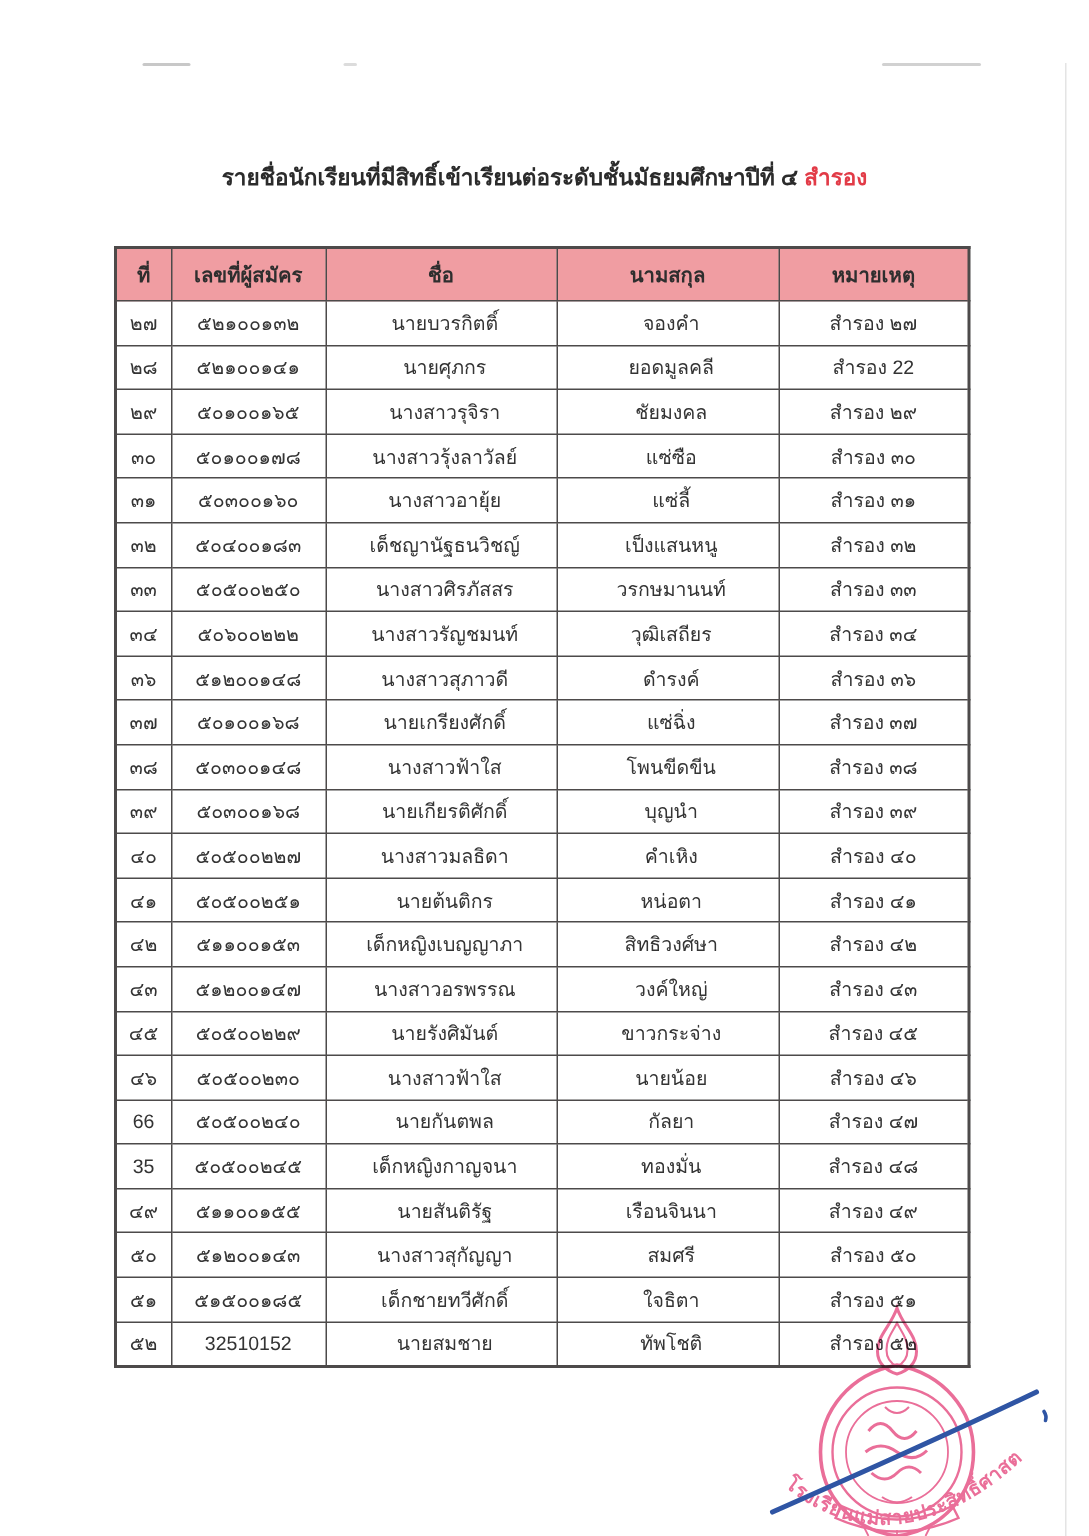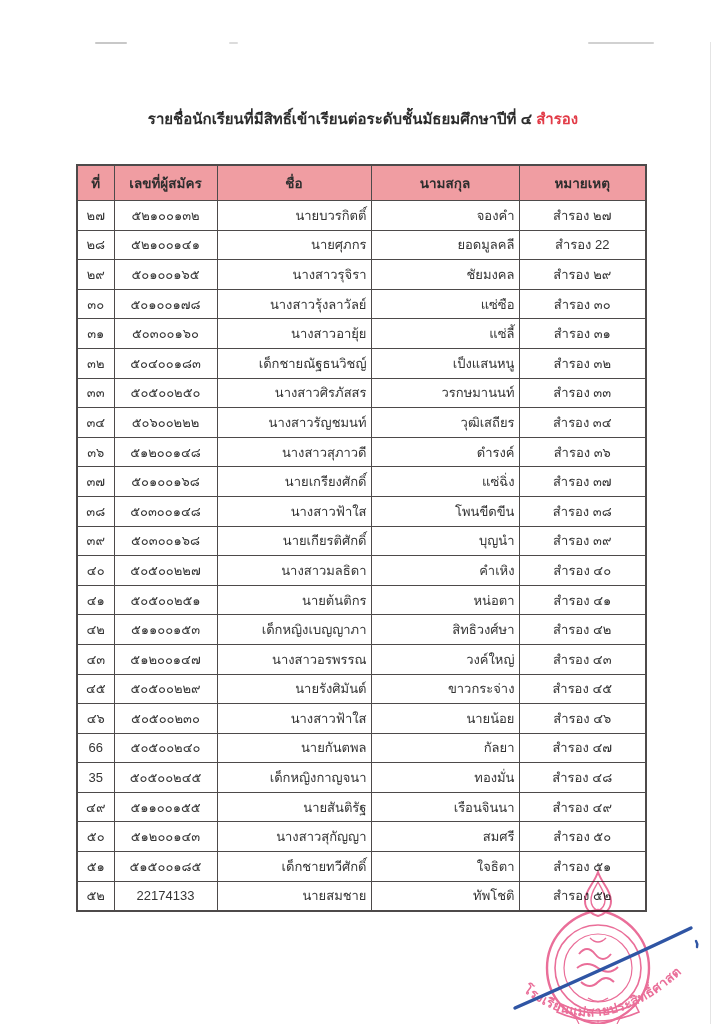--- a/index.html
+++ b/index.html
@@ -34,21 +34,21 @@
     font-size:13px;color:var(--text);
   }
   .doc-table,.doc-table th,.doc-table td{border:1px solid var(--table-border);}
   .doc-table{border-width:2px;}
   .doc-table th{
     background:var(--header-bg);height:34px;font-size:13.5px;font-weight:bold;
     text-align:center;color:#2e2e2e;padding:0 2px;
   }
   .doc-table td{height:28.6px;padding:0 4px;background:#fff;vertical-align:middle;}
   .doc-table td.c0,.doc-table td.c1,.doc-table td.c4{text-align:center;}
-  .doc-table td.c2,.doc-table td.c3{text-align:right;padding-left:9px;}
+  .doc-table td.c2,.doc-table td.c3{text-align:center;padding-left:9px;}
   col.w0{width:37px;} col.w1{width:103px;} col.w2{width:154px;}
   col.w3{width:148px;} col.w4{width:127px;}
 
   .stamp-wrap{
     position:absolute;left:495px;top:816px;width:212px;height:204px;
     pointer-events:none;mix-blend-mode:multiply;
   }
   .stamp-stroke{stroke:var(--stamp-pink);fill:none;}
   .stamp-fill-text{fill:var(--stamp-pink);}
   .pen-stroke{stroke:var(--pen-blue);fill:none;}
@@ -121,21 +121,21 @@
       <td class="c0">๓๑</td>
       <td class="c1">๕๐๓๐๐๑๖๐</td>
       <td class="c2">นางสาวอายุ้ย</td>
       <td class="c3">แซ่ลี้</td>
       <td class="c4">สำรอง ๓๑</td>
     </tr>
 
     <tr>
       <td class="c0">๓๒</td>
       <td class="c1">๕๐๔๐๐๑๘๓</td>
-      <td class="c2">เด็กชายณัฐธนวิชญ์</td>
+      <td class="c2">เด็ชญานัฐธนวิชญ์</td>
       <td class="c3">เป็งแสนหนู</td>
       <td class="c4">สำรอง ๓๒</td>
     </tr>
 
     <tr>
       <td class="c0">๓๓</td>
       <td class="c1">๕๐๕๐๐๒๕๐</td>
       <td class="c2">นางสาวศิรภัสสร</td>
       <td class="c3">วรกษมานนท์</td>
       <td class="c4">สำรอง ๓๓</td>
@@ -266,21 +266,21 @@
     <tr>
       <td class="c0">๕๑</td>
       <td class="c1">๕๑๕๐๐๑๘๕</td>
       <td class="c2">เด็กชายทวีศักดิ์</td>
       <td class="c3">ใจธิตา</td>
       <td class="c4">สำรอง ๕๑</td>
     </tr>
 
     <tr>
       <td class="c0">๕๒</td>
-      <td class="c1">22174133</td>
+      <td class="c1">32510152</td>
       <td class="c2">นายสมชาย</td>
       <td class="c3">ทัพโชติ</td>
       <td class="c4">สำรอง ๕๒</td>
     </tr>
   </tbody>
   </table>
 
   <div class="stamp-wrap">
     <svg width="212" height="204" viewBox="0 0 212 204" xmlns="http://www.w3.org/2000/svg">
       <g opacity="0.88">

